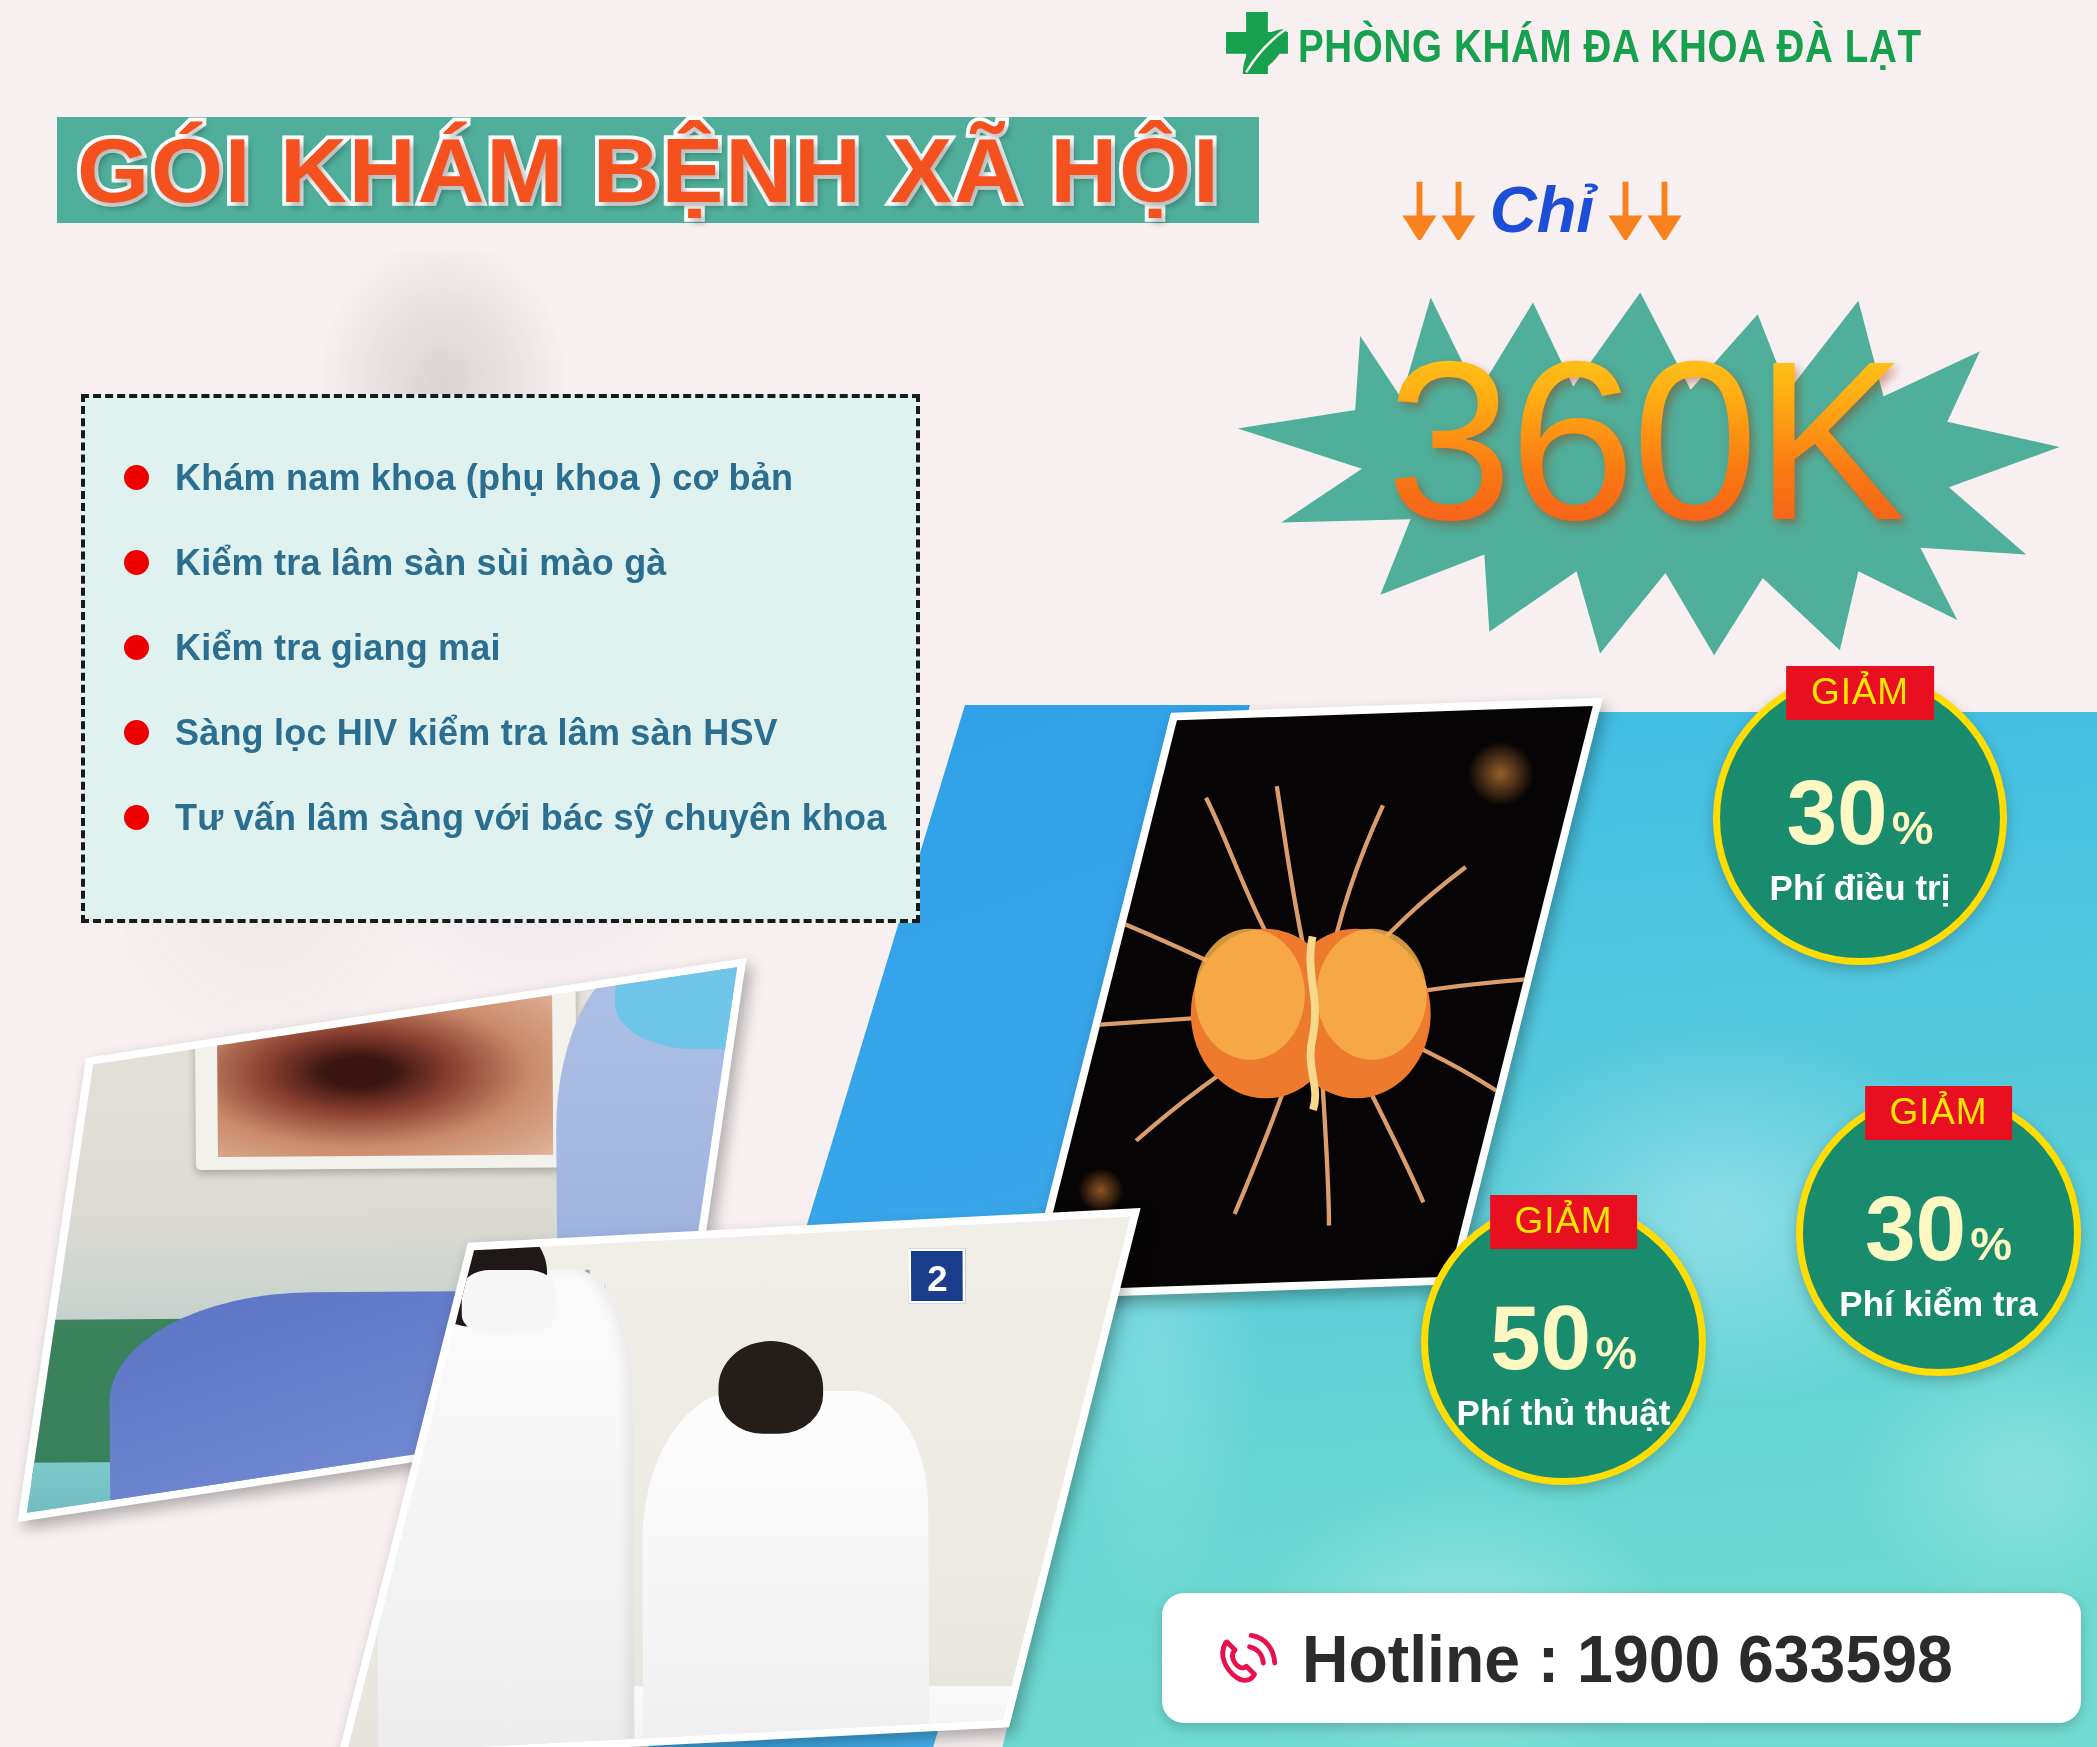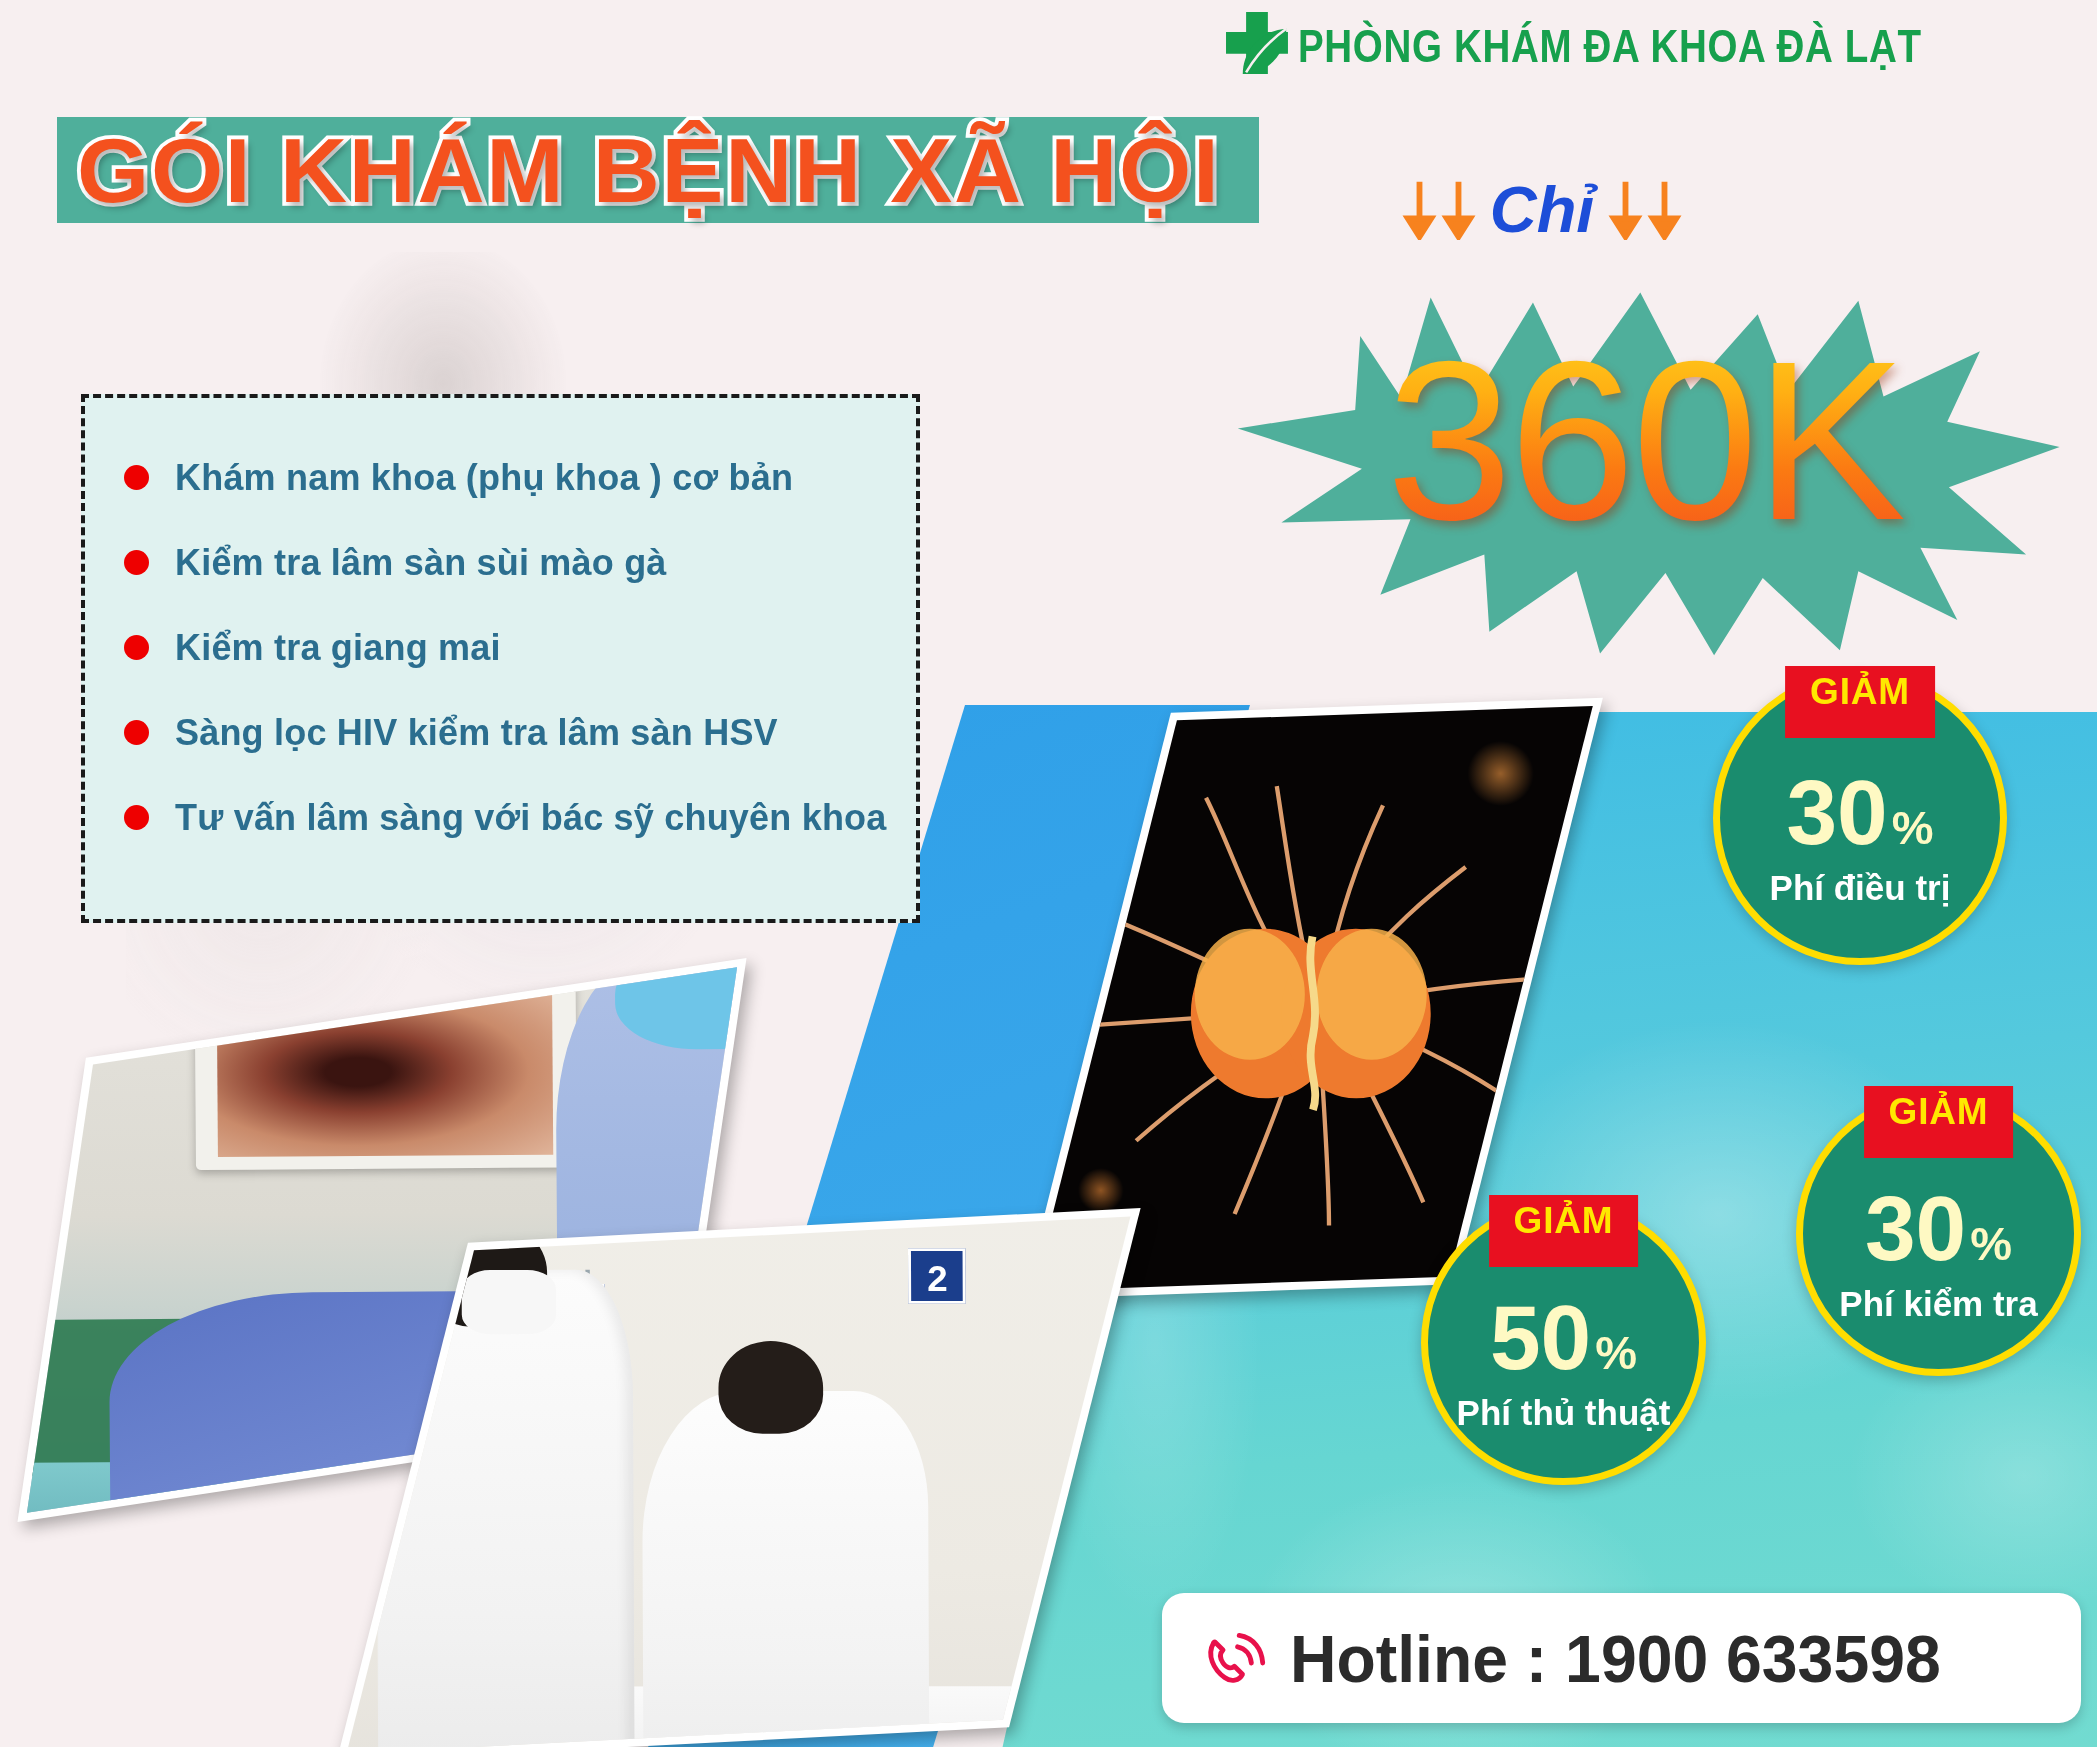--- a/index.html
+++ b/index.html
@@ -205,41 +205,41 @@
   
   .badge {
     position:absolute; border-radius:50%;
     background:#1A8C6E; border:7.6px solid #FFDD00;
     box-shadow:0 5px 13.4px rgba(0,0,0,.22);
     display:flex; flex-direction:column; align-items:center; justify-content:center;
   }
   .badge-ribbon {
     position:absolute; top:-11.7px; left:50%; transform:translateX(-50%);
     background:#E81020; color:#FFE800;
-    font-size:37px; font-weight:bold; letter-spacing:0.8px;
-    padding:5px 25px 25px 25px; white-space:nowrap;
+    font-size:37px; font-weight:normal; letter-spacing:0.8px;
+    padding:5px 25px 7px 25px; white-space:nowrap;
   }
   .badge-pct {
     color:#fef9c3; font-weight:bold; line-height:1;
     display:flex; align-items:baseline; margin-top:39px;
   }
   .badge-pct .num { font-size:91px; }
   .badge-pct .sym { font-size:47px; margin-left:4.2px; }
   .badge-label { color:#fff; font-size:35px; font-weight:bold; margin-top:10px; white-space:nowrap; }
 
   .badge-1 { left:1713px; top:671px; width:294px; height:294px; }
   .badge-2 { left:1796px; top:1091px; width:285px; height:285px; }
   .badge-3 { left:1421px; top:1200px; width:285px; height:285px; }
 
   
   .hotline {
     position:absolute; left:1162px; top:1593px; width:919px; height:130px;
     background:#FFFFFF; border-radius:22px;
     box-shadow:0 4.2px 11.7px rgba(0,0,0,.18);
-    display:flex; align-items:center; padding-left:27px;
+    display:flex; align-items:center; padding-left:39px;
   }
   .hotline-text {
     font-size:67px; font-weight:bold; color:#2B2B2B; margin-left:20px;
     letter-spacing:0px; transform:scaleX(.96); transform-origin:left center; white-space:nowrap;
   }
 </style>
 </head>
 <body>
 
 <div class="stage">

